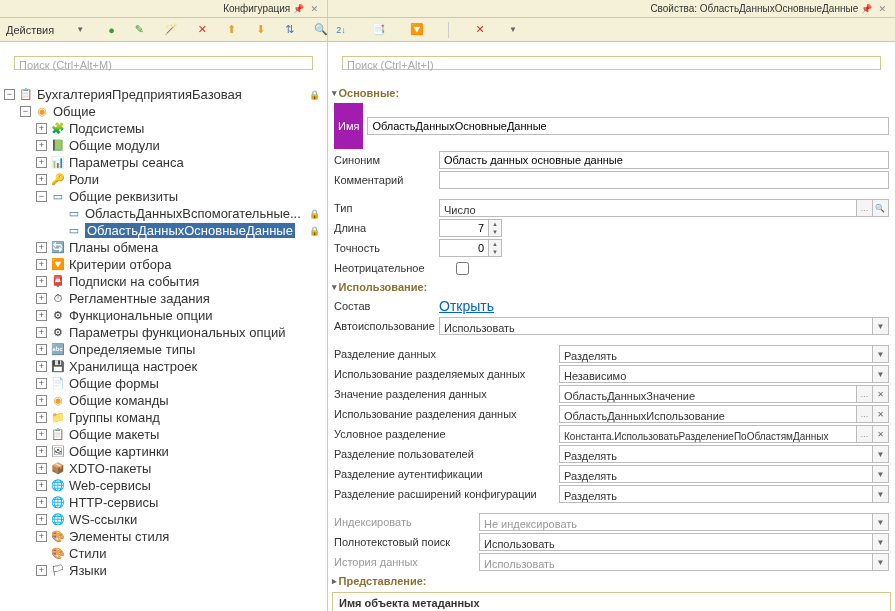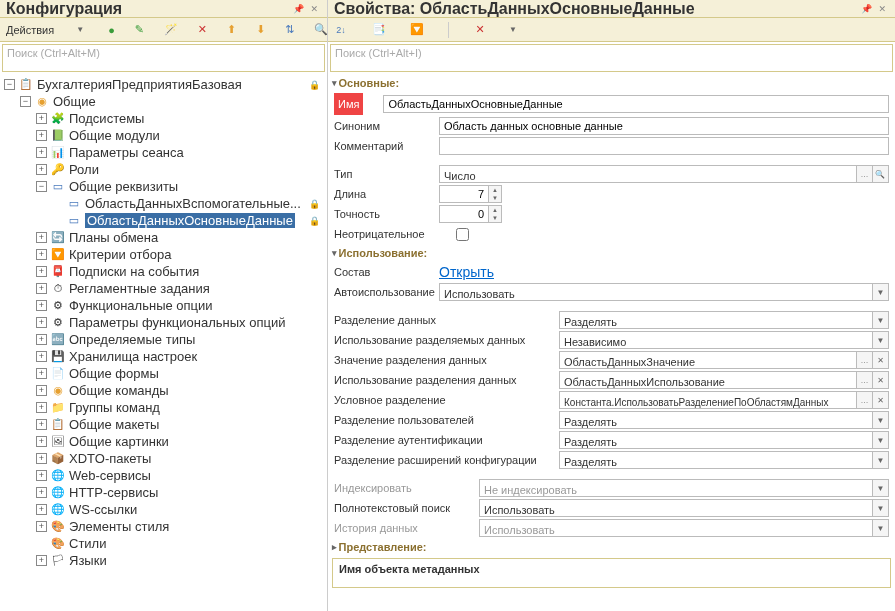--- a/index.html
+++ b/index.html
@@ -3,30 +3,30 @@
 <meta charset="utf-8">
 <style>
 * { box-sizing: border-box; margin: 0; padding: 0; font-family: Arial, sans-serif; }
 body { background: #fff; font-size: 11px; color: #333; overflow: hidden; width: 895px; height: 611px; }
 .container { display: flex; height: 611px; }
 .panel { display: flex; flex-direction: column; background: #fff; }
 .left-panel { width: 328px; border-right: 1px solid #ccc; }
 .right-panel { flex: 1; }
 
 .panel-header { background: #f5f0d8; border-bottom: 1px solid #d4c98a; padding: 2px 6px; display: flex; align-items: center; height: 18px; }
-.panel-title { font-weight: bold; color: #333; font-size: 16px; flex: 1; }
+.panel-title { font-weight: normal; color: #333; font-size: 10px; flex: 1; text-align: right; }
 .panel-ctrl { color: #888; cursor: pointer; font-size: 9px; padding: 0 3px; }
 
 .toolbar { background: #f5f0d8; border-bottom: 1px solid #d4c98a; padding: 2px 4px; display: flex; align-items: center; gap: 20px; height: 24px; }
 .tb-text { color: #333; font-size: 11px; padding: 0 2px; }
 .tb-chev { color: #666; font-size: 8px; padding-right: 4px; }
 .tb-btn { width: 18px; height: 18px; display: inline-flex; align-items: center; justify-content: center; cursor: pointer; border-radius: 2px; }
 .tb-sep { width: 1px; height: 16px; background: #ccc; margin: 0 2px; }
 
-.search-box { background: #fff; border: 1px solid #d4c98a; margin: 2px; padding: 2px 4px; color: #aaa; font-size: 11px; height: 28px; }
+.search-box { background: #fff; border: 1px solid #d4c98a; margin: 14px; padding: 2px 4px; color: #aaa; font-size: 11px; height: 14px; }
 
 .tree { flex: 1; overflow-y: auto; padding: 2px 0; background: #fff; }
 .tree-row { display: flex; align-items: center; height: 17px; padding-left: 4px; white-space: nowrap; }
 .tree-toggle { width: 11px; height: 11px; border: 1px solid #888; display: inline-flex; align-items: center; justify-content: center; font-size: 9px; line-height: 1; color: #555; margin-right: 3px; cursor: pointer; flex-shrink: 0; }
 .tree-toggle.minus::before { content: '−'; }
 .tree-toggle.plus::before { content: '+'; }
 .tree-spacer { width: 14px; display: inline-block; flex-shrink: 0; }
 .tree-icon { width: 16px; height: 14px; display: inline-flex; align-items: center; justify-content: center; margin-right: 3px; flex-shrink: 0; font-size: 11px; }
 .tree-label { font-size: 13px; color: #333; cursor: pointer; }
 .tree-label.selected { background: #3a6ea5; color: #fff; padding: 0 2px; }
@@ -35,21 +35,21 @@
 .ind-1 { padding-left: 4px; }
 .ind-2 { padding-left: 20px; }
 .ind-3 { padding-left: 36px; }
 .ind-4 { padding-left: 52px; }
 
 .props { flex: 1; overflow-y: auto; background: #fff; }
 .section-hdr { display: flex; align-items: center; padding: 2px 4px; font-weight: bold; color: #8b7030; font-size: 11px; height: 18px; }
 .section-toggle { color: #666; font-size: 9px; margin-right: 2px; cursor: pointer; }
 .prop-row { display: flex; align-items: center; padding: 1px 6px; min-height: 20px; }
 .prop-label { width: 105px; font-size: 11px; color: #333; flex-shrink: 0; }
-.prop-label.sel { background: #ef4444; color: #fff; padding: 5px 4px; width: auto; margin-right: 20px; }
+.prop-label.sel { background: #a21caf; color: #fff; padding: 17px 4px; width: auto; margin-right: 4px; }
 .prop-label.wide { width: 225px; }
 .prop-label.disabled { color: #999; }
 .prop-value { flex: 1; display: flex; align-items: center; }
 .prop-input { border: 1px solid #bbb; padding: 1px 4px; font-size: 11px; height: 18px; background: #fff; }
 .prop-input.full { flex: 1; }
 .prop-input.num { width: 50px; text-align: right; }
 .prop-link { color: #0066cc; text-decoration: underline; cursor: pointer; font-size: 14px; }
 .prop-dd { flex: 1; border: 1px solid #bbb; height: 18px; display: flex; align-items: flex-end; background: #fff; }
 .prop-dd-text { flex: 1; padding: 0 4px; font-size: 11px; }
 .prop-dd-text.disabled { color: #999; }

